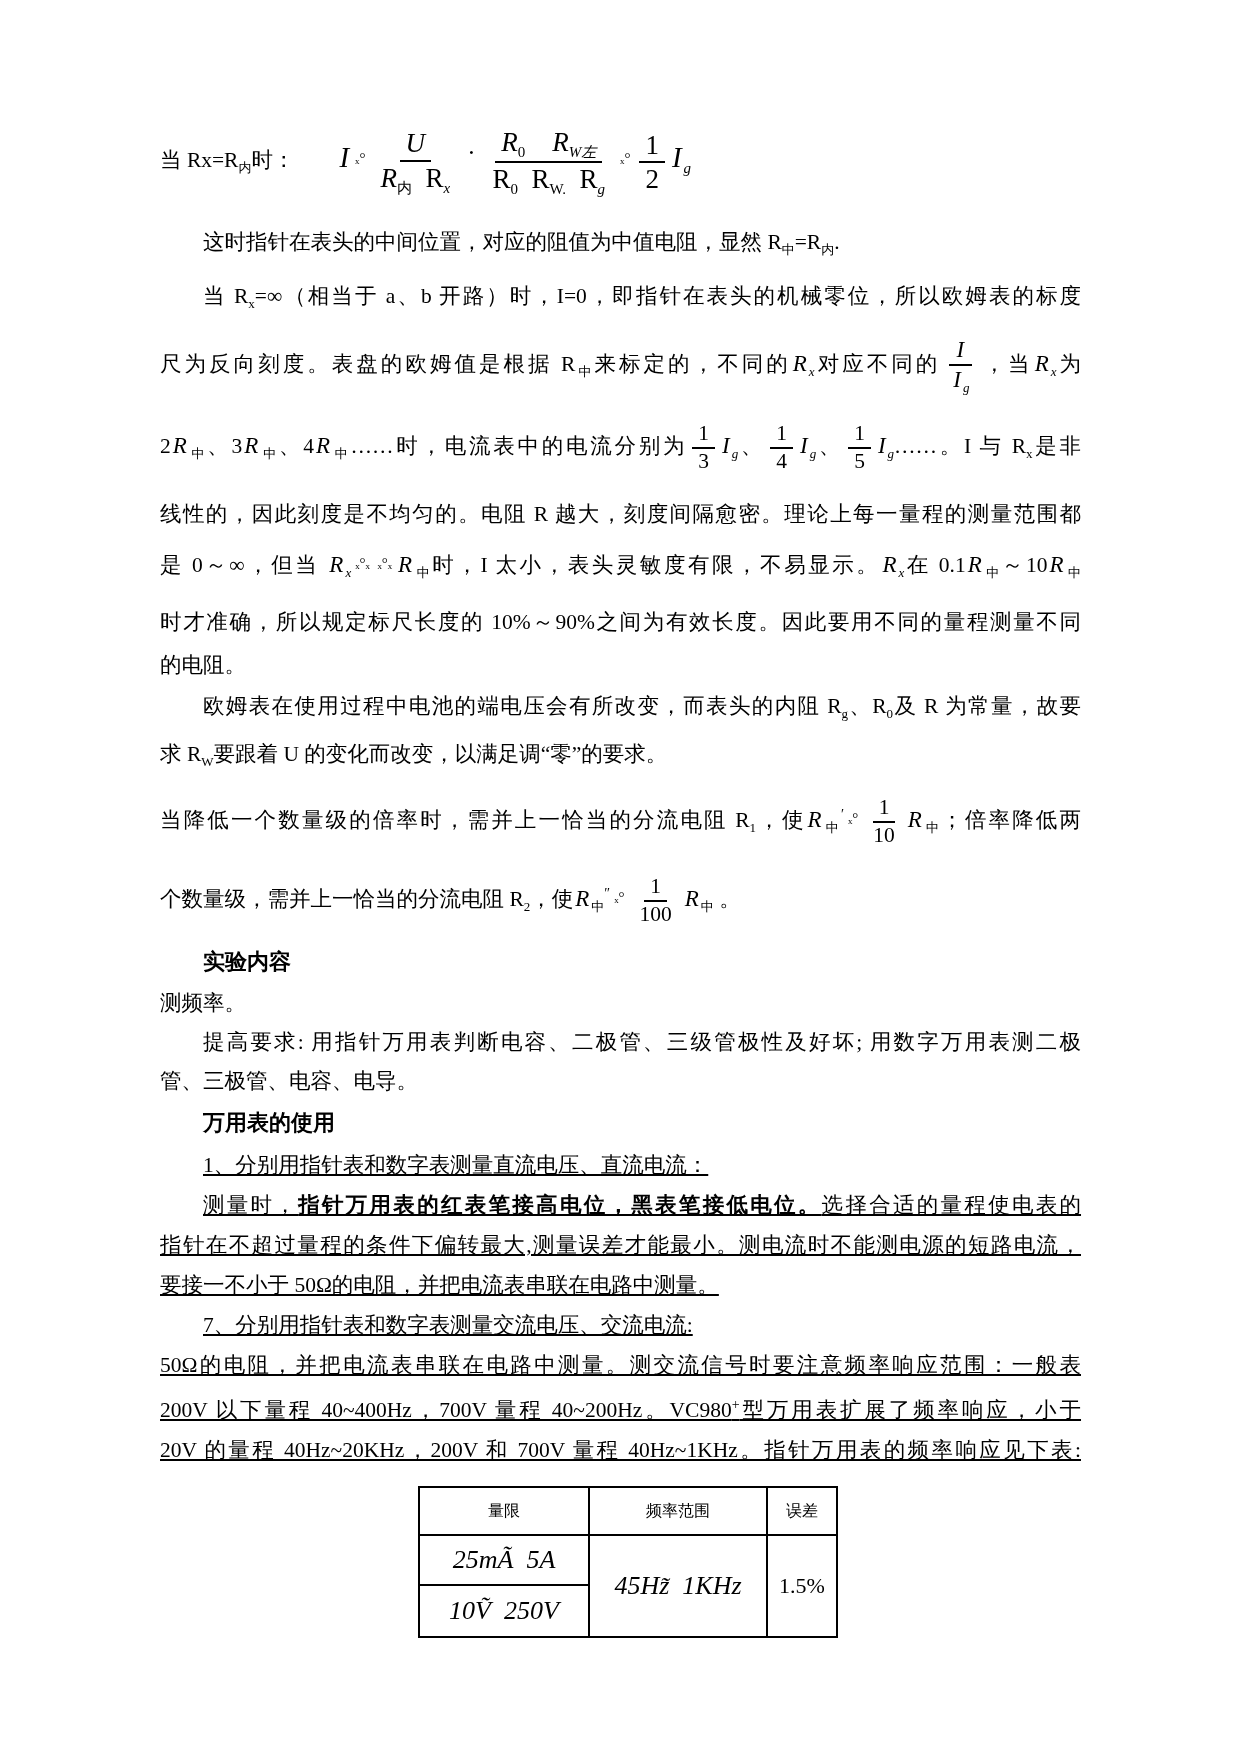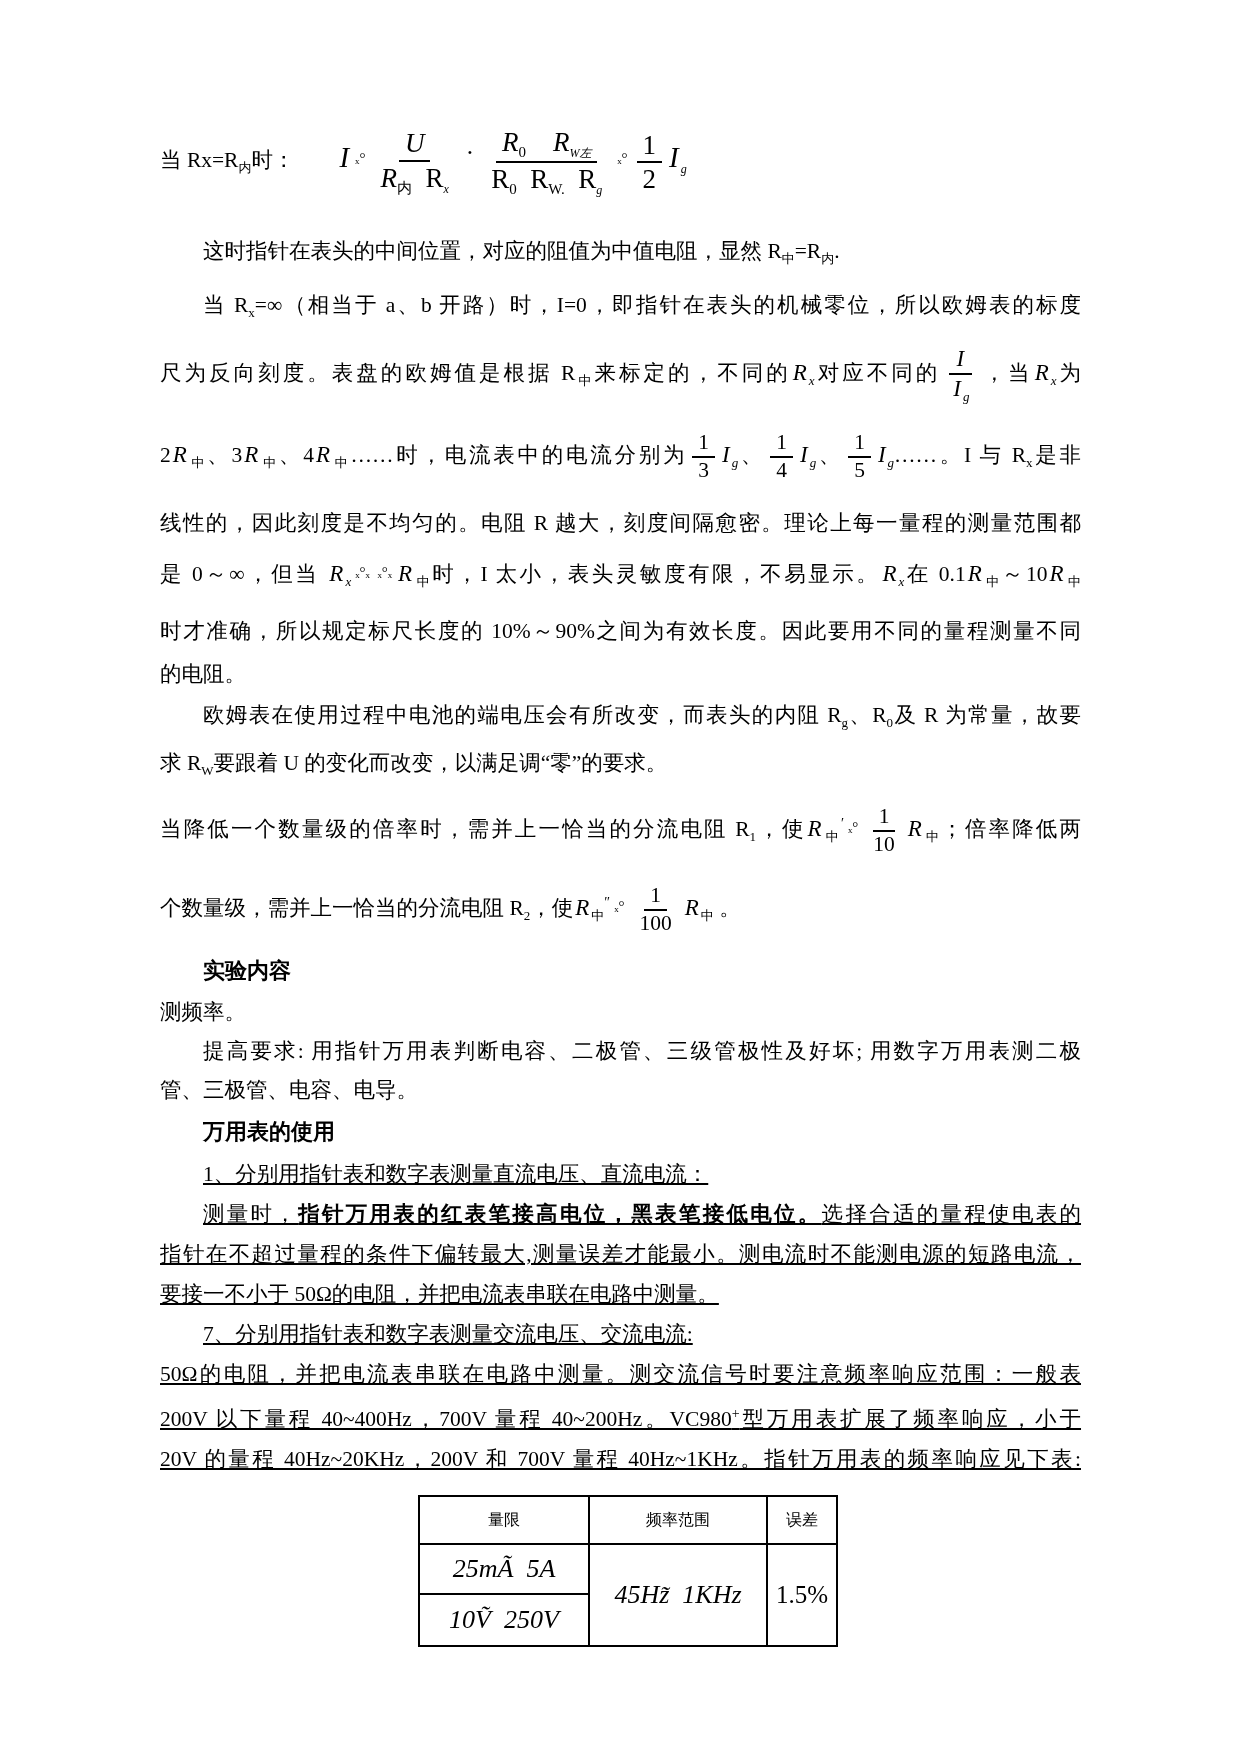--- a/index.html
+++ b/index.html
@@ -15,43 +15,43 @@
   .lh40{line-height:40px;text-decoration:underline;}
   .tall74{line-height:74px;}
   .tall66{line-height:66px;}
   .hd{font-weight:bold;font-family:"Liberation Sans",sans-serif;font-size:22px;}
   .b{font-weight:bold;font-family:"Liberation Sans",sans-serif;}
   .sub{font-size:13px;vertical-align:-5px;}
   .sup{font-size:14px;vertical-align:8px;}
   .m2{font-style:italic;font-size:23px;padding:0 2px;}
   .ms{font-style:italic;font-size:13px;vertical-align:-5px;}
   .sym{font-size:15px;vertical-align:4px;padding:0 4px;}
-  .fline{font-size:21.5px;line-height:70px;margin-bottom:24px;}
+  .fline{font-size:21.5px;line-height:70px;margin-bottom:16px;}
   .fline .frac{font-size:27px;}
   .mI{font-style:italic;font-size:29px;padding:0 2px;}
   .mv{font-style:italic;font-size:27px;}
   .mr{font-size:27px;}
   .msc{font-size:15px;vertical-align:-6px;}
-  .msi{font-style:italic;font-size:12px;vertical-align:-6px;}
+  .msi{font-style:italic;font-size:15px;vertical-align:-6px;}
   .msd{font-size:15px;vertical-align:-6px;}
   .dot{font-size:25px;padding:0 6px;vertical-align:6px;}
   .frac{display:inline-flex;flex-direction:column;align-items:center;vertical-align:middle;margin:0 5px;text-align:center;}
   .frac .num{border-bottom:2px solid #000;padding:0 6px;line-height:1.2;display:block;}
   .frac .den{padding:0 6px;line-height:1.2;display:block;}
   table.freq{border-collapse:collapse;margin-left:258px;margin-top:16px;}
   table.freq th,table.freq td{border:2px solid #000;text-align:center;vertical-align:middle;font-weight:normal;padding:0;}
   table.freq th{font-size:16px;}
   .col-limit{width:168px;}
   .col-freq{width:176px;}
   .col-err{width:68px;}
   .rh{height:48px;}
   .r1{height:50px;}
   .r2{height:52px;}
   .cell-math{font-style:italic;font-size:26px;font-family:"Liberation Serif",serif;}
-  .cell-err{font-size:25px;}
+  .cell-err{font-size:22px;}
 </style>
 </head>
 <body>
 
 <div class="page">
 
   <p class="fline">当 Rx=R<span class="sub">内</span>时：  <span class="mI">I</span><span class="sym">ₓ°</span><span class="frac">
         <span class="num"><span class="mv">U</span></span>
         <span class="den"><span class="mv">R</span><span class="msc">内</span> <span class="mr">R</span><span class="msi">x</span></span>
       </span><span class="dot">·</span><span class="frac">

